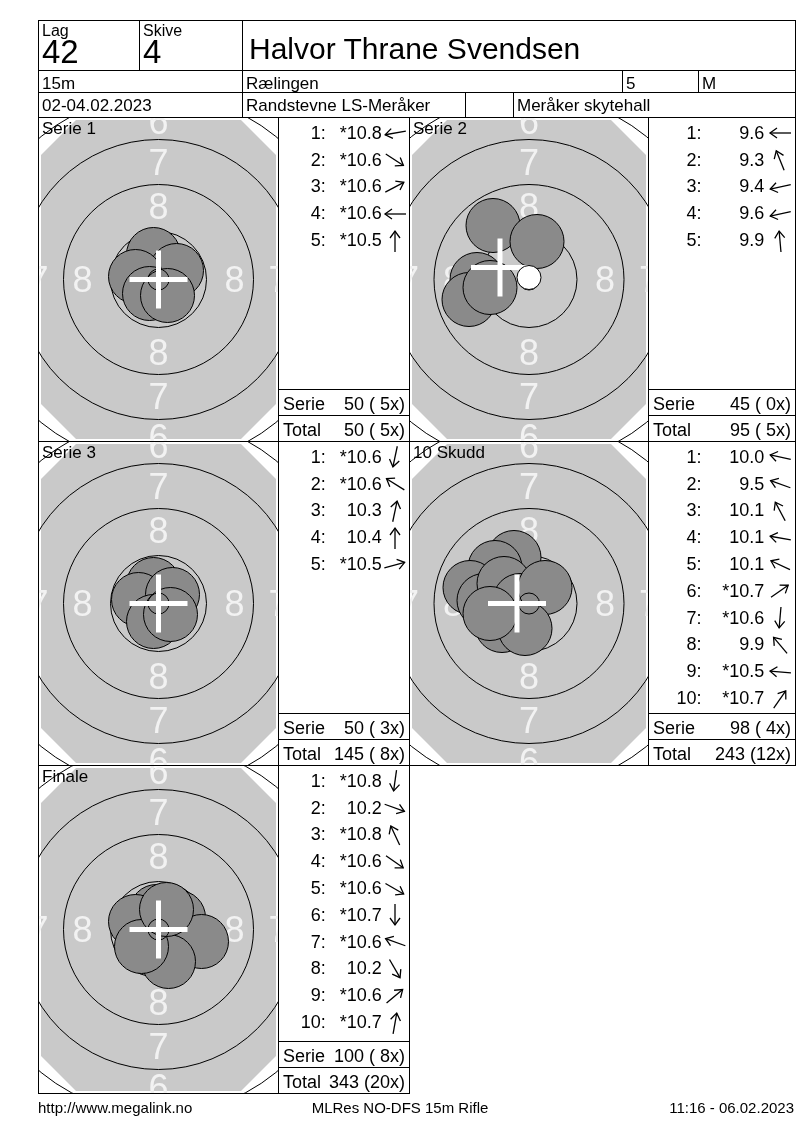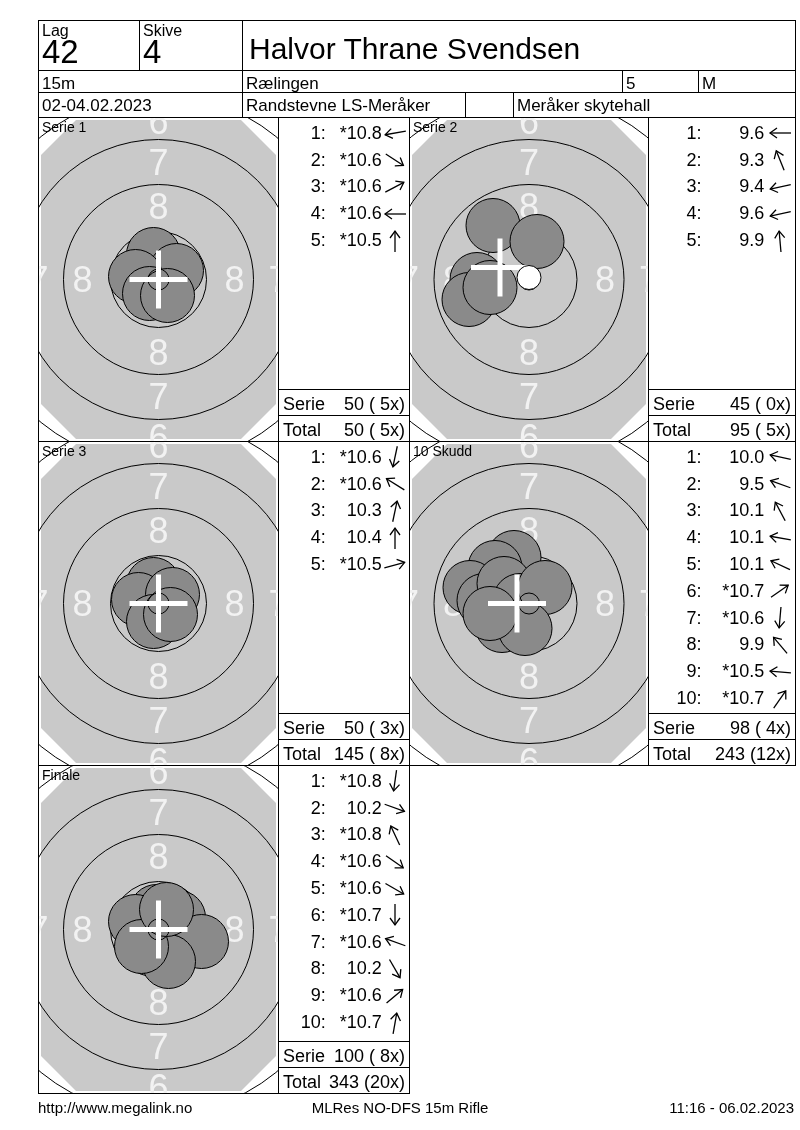--- a/index.html
+++ b/index.html
@@ -4,21 +4,21 @@
 <style>
   html,body{margin:0;padding:0;background:#fff;}
   .page{position:relative;width:800px;height:1130px;background:#ffffff;
         font-family:"Liberation Sans",sans-serif;color:#000;overflow:hidden;}
   .cell{position:absolute;box-sizing:border-box;border:1px solid #000;background:#fff;}
   .mini-label{position:absolute;top:1px;left:3px;font-size:16px;}
   .big-val{position:absolute;bottom:2px;left:3px;font-size:33px;line-height:1;}
   .name-val{position:absolute;bottom:6px;left:6px;font-size:30px;line-height:1;}
   .line-cell{font-size:17px;line-height:1.25;padding:2px 0 0 3px;}
   .target-cell{overflow:hidden;padding:0;}
-  .panel-title{position:absolute;top:1px;left:3px;font-size:14px;z-index:5;}
+  .panel-title{position:absolute;top:1px;left:3px;font-size:17px;z-index:5;}
   .list-cell{overflow:hidden;}
   .shot-rows{padding-top:2px;}
   .shot-row{display:flex;align-items:center;height:26.8px;font-size:18px;}
   .shot-idx{flex:0 0 36%;text-align:right;}
   .shot-val{flex:0 0 43%;text-align:right;}
   .shot-arr{flex:1 1 auto;display:flex;justify-content:center;align-items:center;}
   .arrow-svg{display:block;}
   .sum-row{position:absolute;left:0;right:0;height:26px;border-top:1px solid #000;
            display:flex;align-items:flex-end;justify-content:space-between;
            padding:0 4px;font-size:18px;background:#fff;box-sizing:border-box;}

